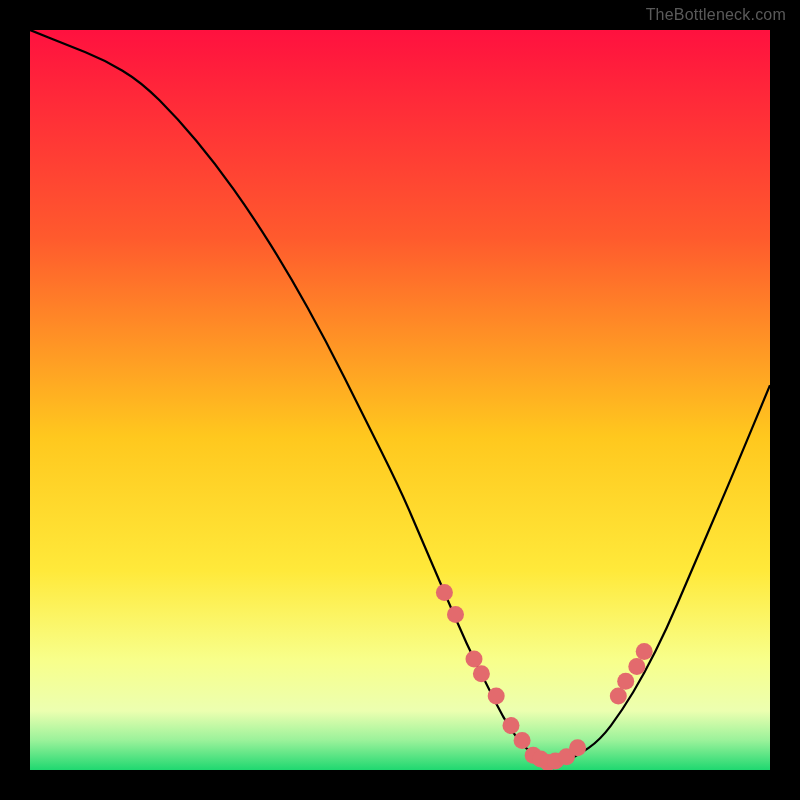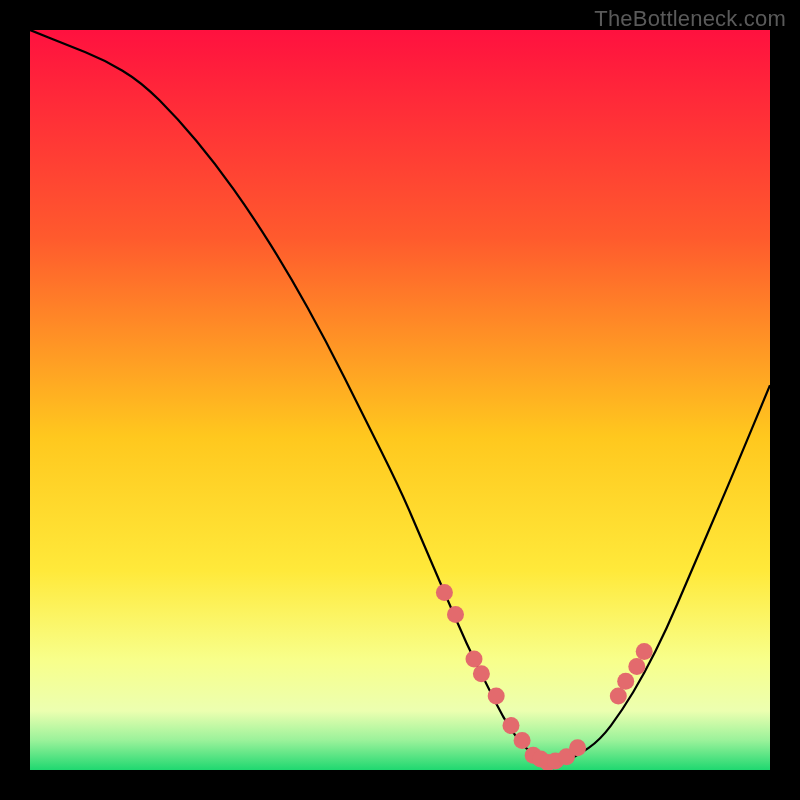--- a/index.html
+++ b/index.html
@@ -15,21 +15,21 @@
     position: relative;
     width: 800px;
     height: 800px;
     background: #000;
   }
   .watermark {
     position: absolute;
     top: 6px;
     right: 14px;
     color: #5a5a5a;
-    font-size: 22px;
+    font-size: 16px;
     font-weight: 500;
     letter-spacing: 0.2px;
     z-index: 5;
     user-select: none;
   }
   .plot-wrap {
     position: absolute;
     left: 30px;
     top: 30px;
     width: 740px;

